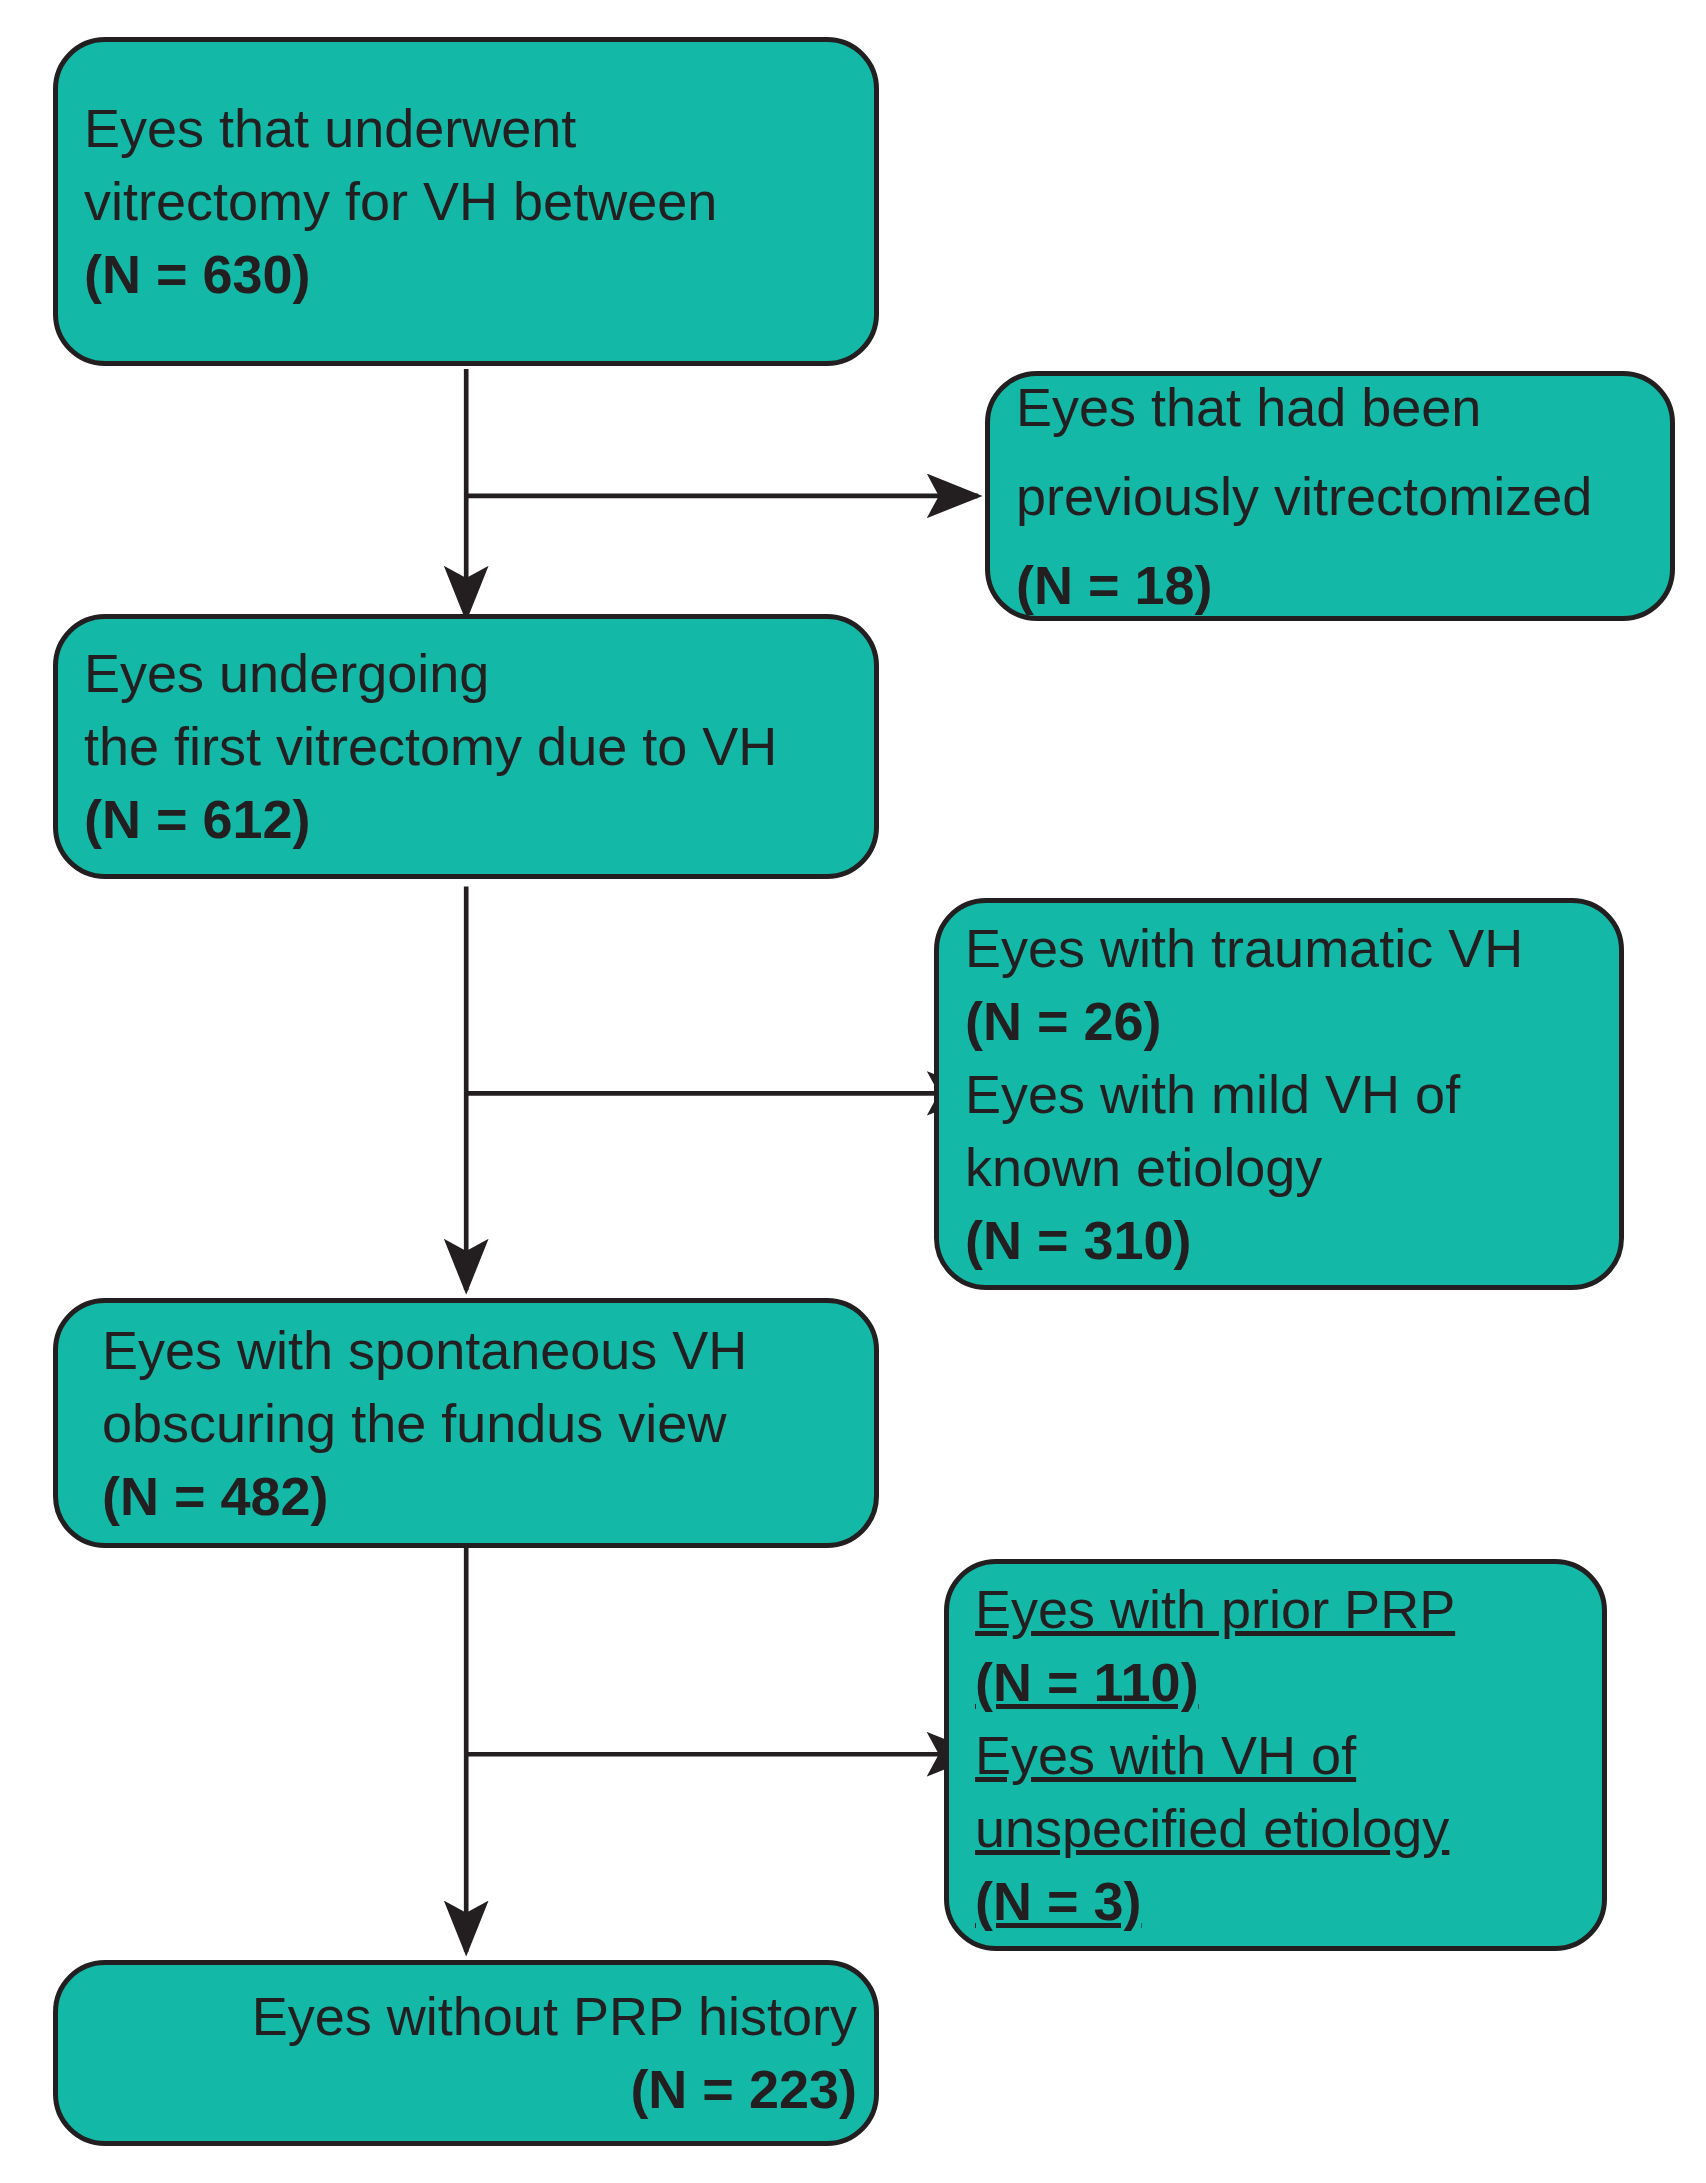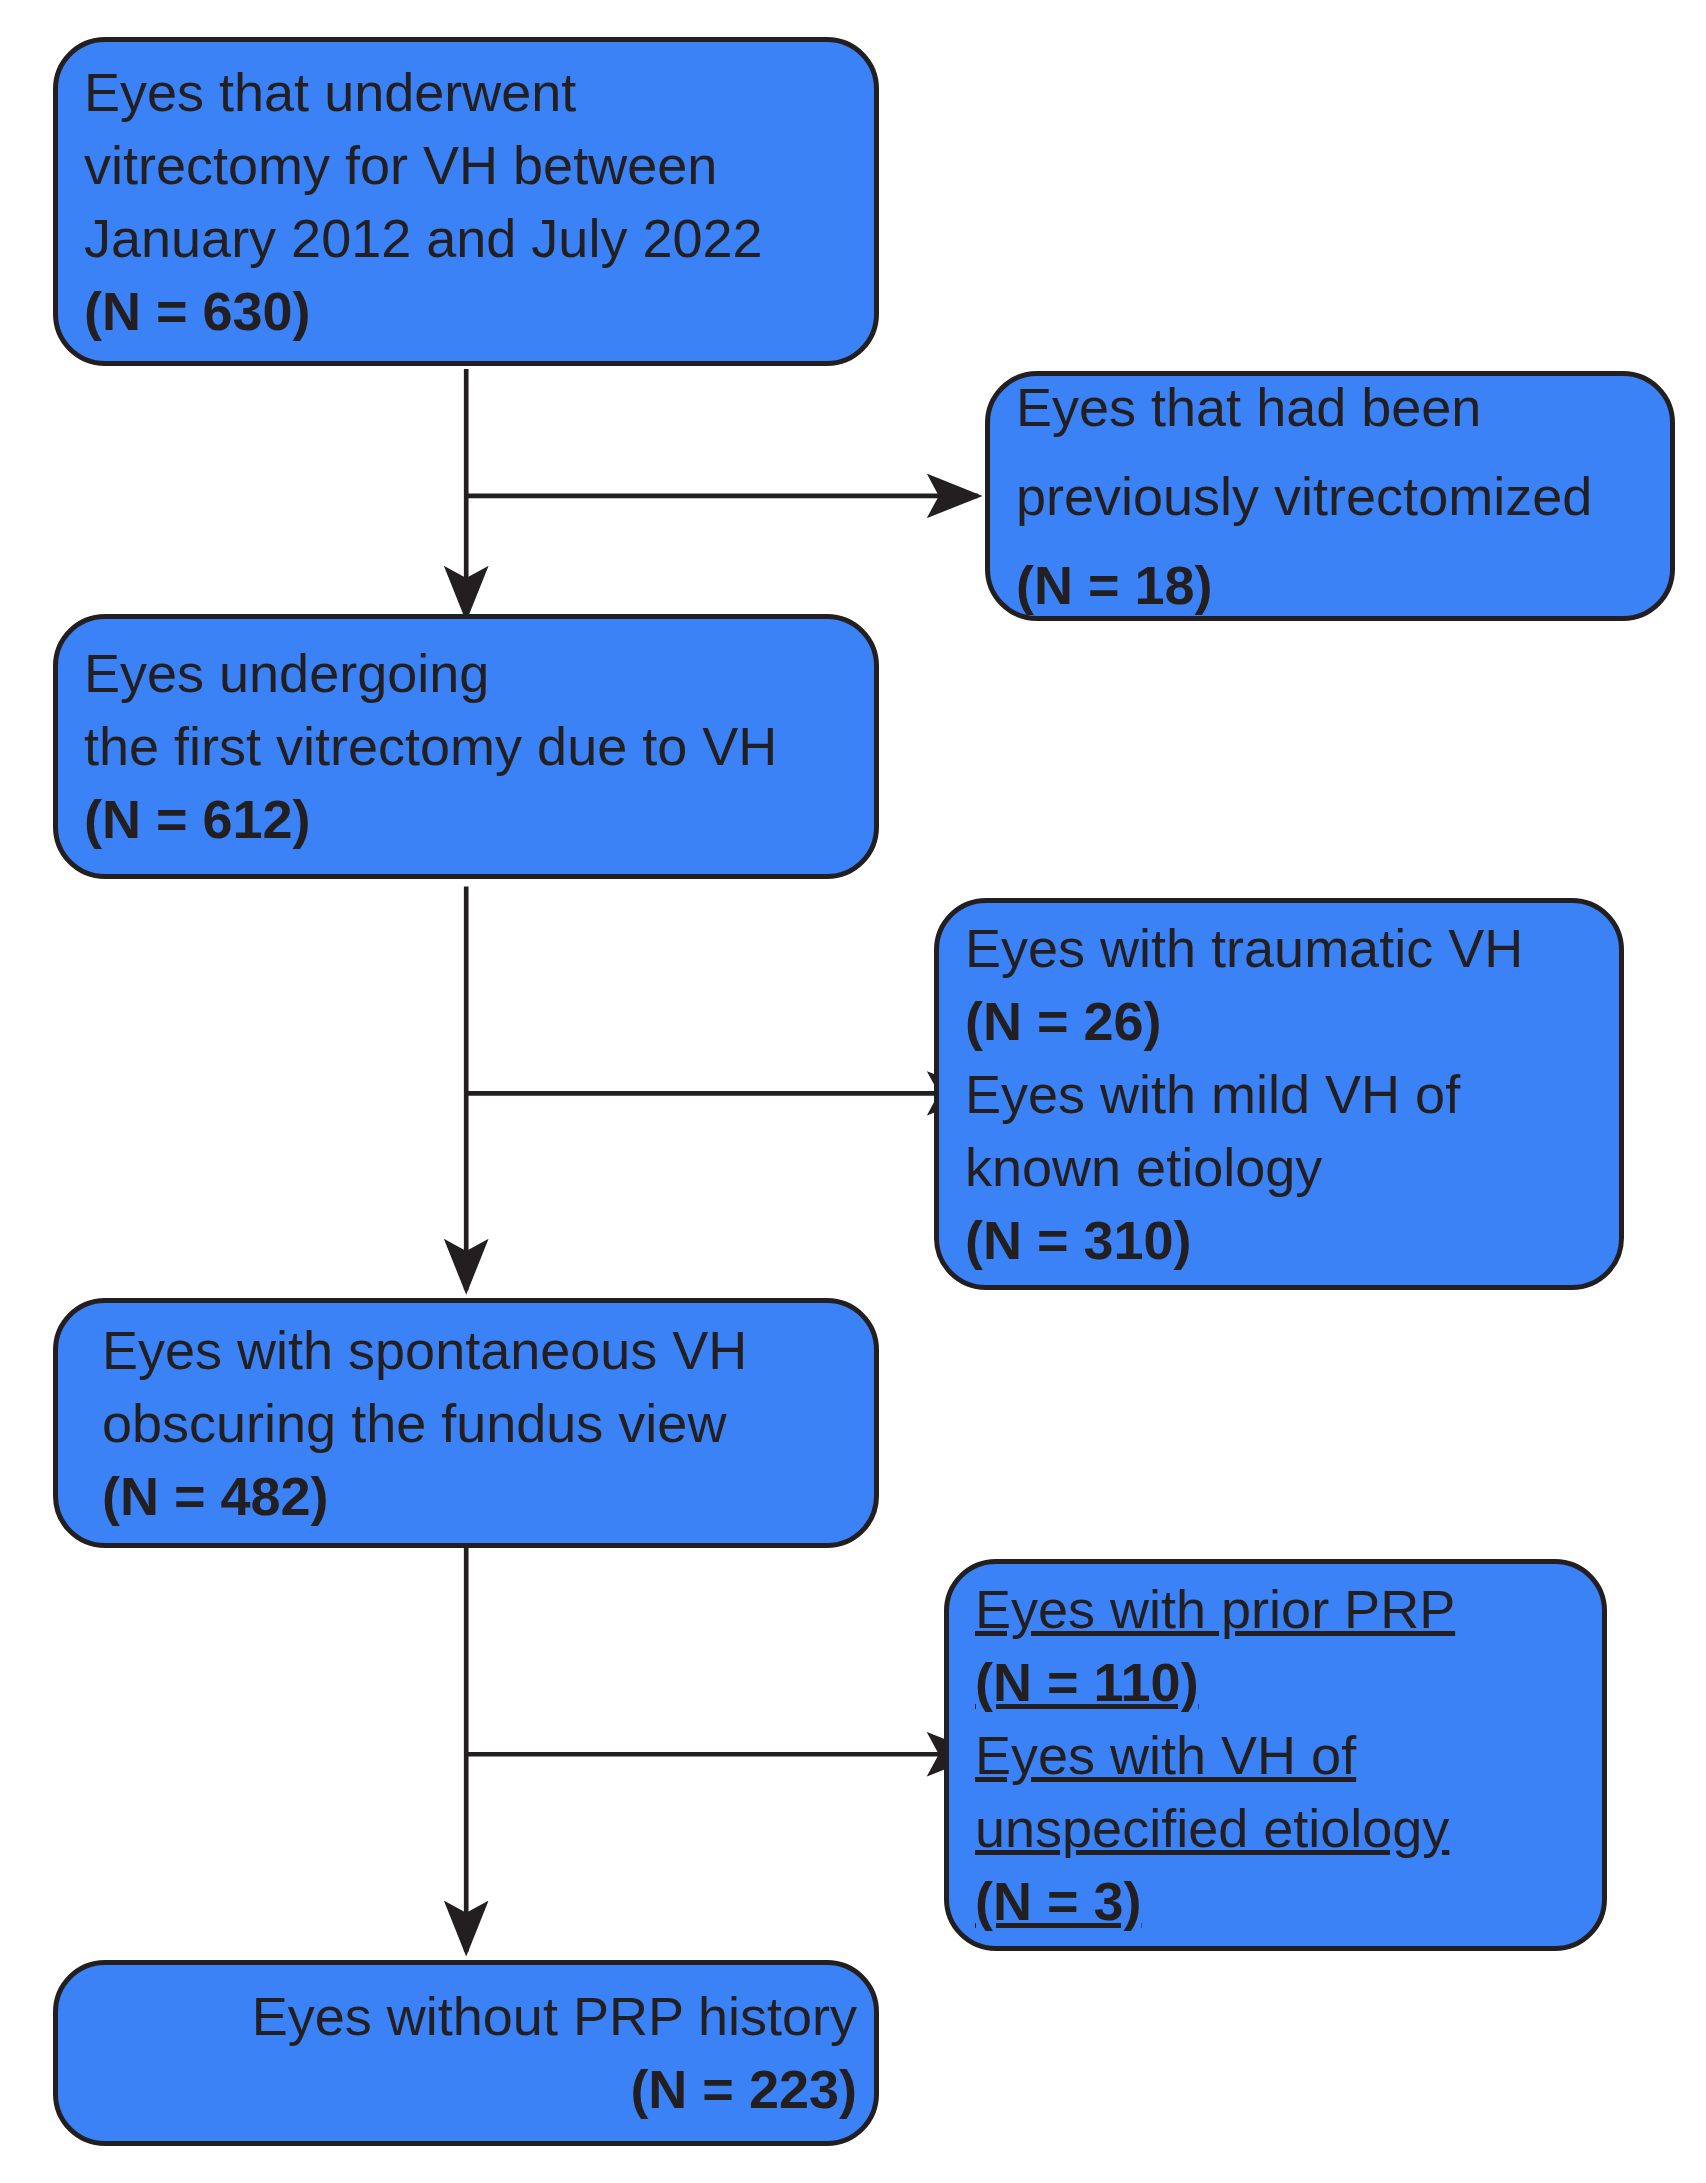--- a/index.html
+++ b/index.html
@@ -21,21 +21,21 @@
     left: 0;
     top: 0;
     width: 1707px;
     height: 2183px;
   }
   .fc-box {
     position: absolute;
     box-sizing: border-box;
     border: 5.6px solid #231f20;
     border-radius: 52px;
-    background: #3b82f6;
+    background: #14b8a6;
     display: flex;
     flex-direction: column;
     justify-content: center;
     padding: 13px 17px 13px 26px;
     font-size: 54px;
     line-height: 73px;
     white-space: nowrap;
   }
   .fc-line { font-weight: 400; }
   .fc-n { font-weight: 700; }
@@ -69,21 +69,20 @@
     <line x1="500" y1="951" x2="500" y2="1384" stroke="#231f20" stroke-width="5" marker-end="url(#arrowhead)"></line>
     <line x1="500" y1="1173" x2="1049" y2="1173" stroke="#231f20" stroke-width="5" marker-end="url(#arrowhead)"></line>
 
     <line x1="500" y1="1657" x2="500" y2="2094" stroke="#231f20" stroke-width="5" marker-end="url(#arrowhead)"></line>
     <line x1="500" y1="1882" x2="1049" y2="1882" stroke="#231f20" stroke-width="5" marker-end="url(#arrowhead)"></line>
   </svg>
 
   <div class="fc-box" id="box-total">
     <div class="fc-line">Eyes that underwent</div>
     <div class="fc-line">vitrectomy for VH between</div>
-    <div class="fc-line">January 2012 and July 2022</div>
     <div class="fc-n">(N = 630)</div>
   </div>
 
   <div class="fc-box" id="box-first">
     <div class="fc-line">Eyes undergoing</div>
     <div class="fc-line">the first vitrectomy due to VH</div>
     <div class="fc-n">(N = 612)</div>
   </div>
 
   <div class="fc-box" id="box-spontaneous">

